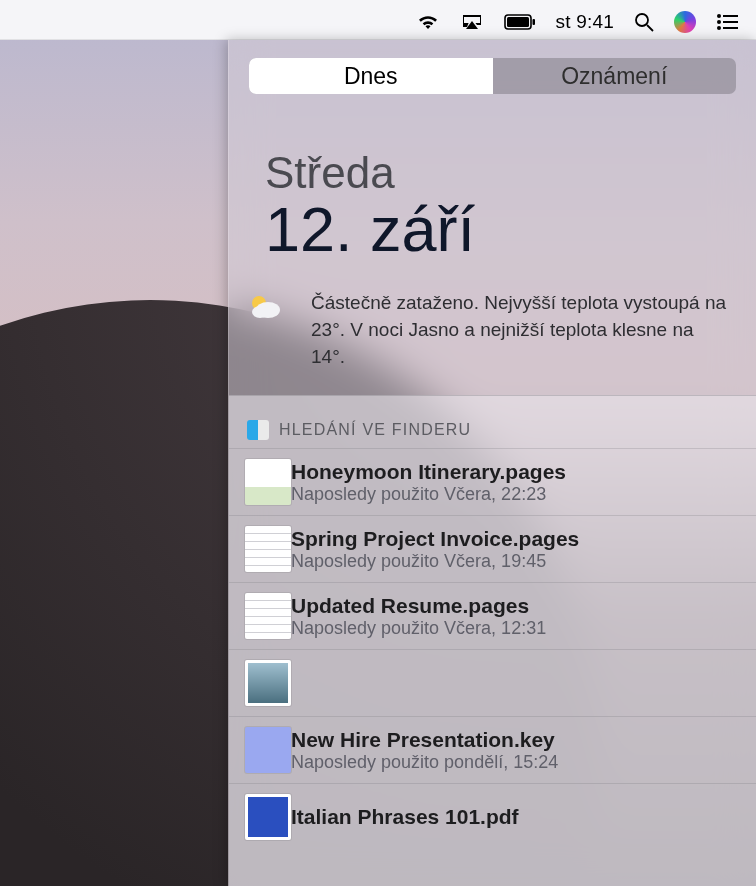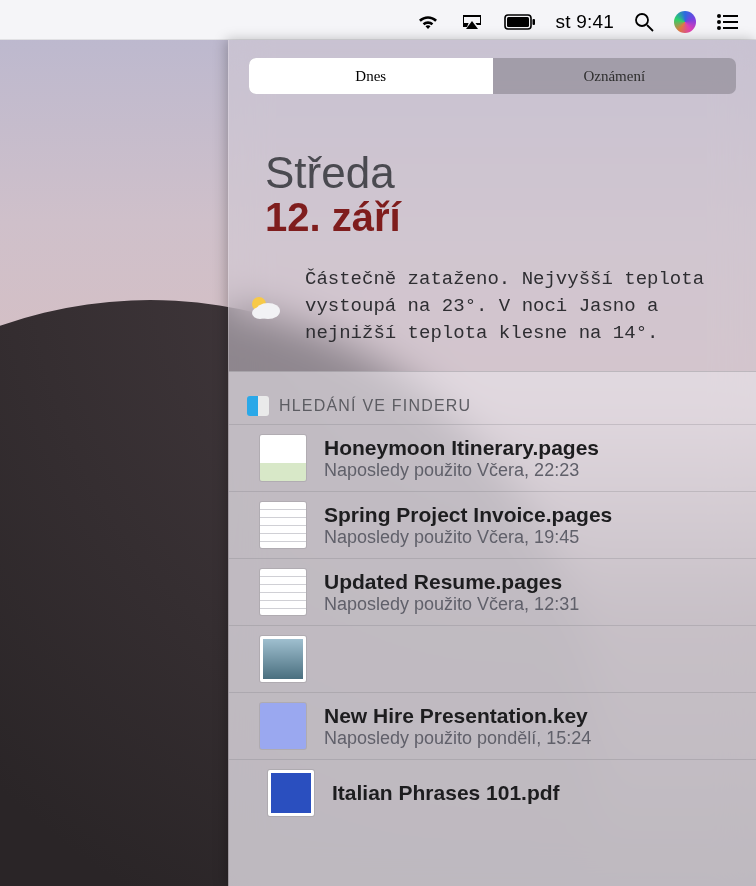--- a/index.html
+++ b/index.html
@@ -49,33 +49,32 @@
   }
 
   .seg-wrap { padding: 18px 20px 8px; }
   .segmented {
     display: flex; width: 100%; height: 36px;
     border-radius: 7px; overflow: hidden;
     background: rgba(130,125,135,0.55);
   }
   .segmented .seg {
     flex: 1; display: flex; align-items: center; justify-content: center;
-    font-size: 15px; color: #333; cursor: default; font-family: Liberation Serif, serif;
+    font-size: 23px; color: #333; cursor: default;
   }
   .segmented .seg.active { background: #fff; font-weight: 400; color: #000; }
   .segmented .seg:not(.active) { color: #2e2e2e; }
 
   .datebox { padding: 48px 36px 18px; }
   .datebox .dow { font-size: 44px; font-weight: 300; color: #4a4a50; line-height: 1.05; }
-  .datebox .dnum { font-size: 40px; font-weight: 700; color: #7f1d1d; line-height: 1.05; }
+  .datebox .dnum { font-size: 63px; font-weight: 400; color: #0f172a; line-height: 1.05; }
 
   .weather {
-    display: flex; align-items: center; gap: 22px;
+    display: flex; align-items: flex-start; gap: 28px;
     padding: 10px 26px 24px 18px;
-    font-family: Liberation Mono, monospace;
   }
   .weather .w-icon {
     flex: 0 0 36px;
     display: flex; align-items: center; justify-content: center;
     margin-top: 2px;
   }
   .weather .w-text {
     font-size: 19px; line-height: 1.42; color: #2e2e32;
   }
 
@@ -93,25 +92,25 @@
   .widget-header .title {
     font-size: 16px; letter-spacing: 1.2px; color: #5c5c62; font-weight: 400;
   }
   .finder-icon {
     width: 22px; height: 20px; border-radius: 3px;
     background: linear-gradient(90deg,#2aa8e8 48%, #eaeaea 48%);
     position: relative; flex: 0 0 22px;
   }
   .rows { display: flex; flex-direction: column; }
   .row {
-    display: flex; align-items: center; gap: 18px;
-    padding: 10px 31px;
+    display: flex; align-items: center; 
+    padding: 10px 16px;
     border-bottom: 1px solid rgba(120,120,125,0.25);
   }
-  .row:last-child { border-bottom: none; margin-left: 8px; }
+  .row:last-child { border-bottom: none; }
   .thumb {
     width: 46px; height: 46px; border-radius: 2px;
     background: #fff; flex: 0 0 46px;
     box-shadow: 0 0 0 1px rgba(0,0,0,0.08);
     display:flex;align-items:center;justify-content:center;
     font-size:9px;color:#888;overflow:hidden;
   }
   .thumb.img1 { background: linear-gradient(#fff 60%, #d8e8c8 60%); }
   .thumb.doc { background: repeating-linear-gradient(#fff,#fff 7px,#d0d0d5 7px,#d0d0d5 8px); }
   .thumb.photo { background: linear-gradient(180deg,#9fbfcf,#4a6f7f); border:3px solid #fff; box-sizing:border-box;}

